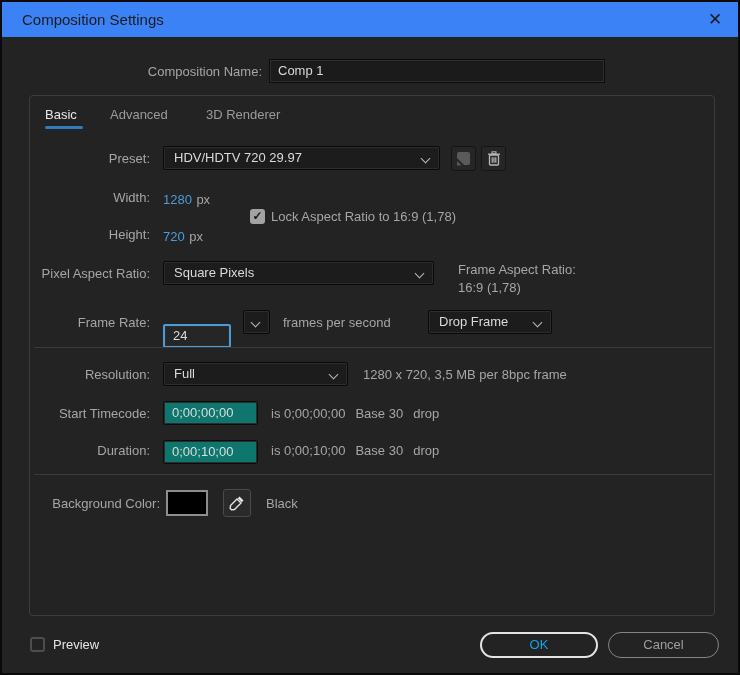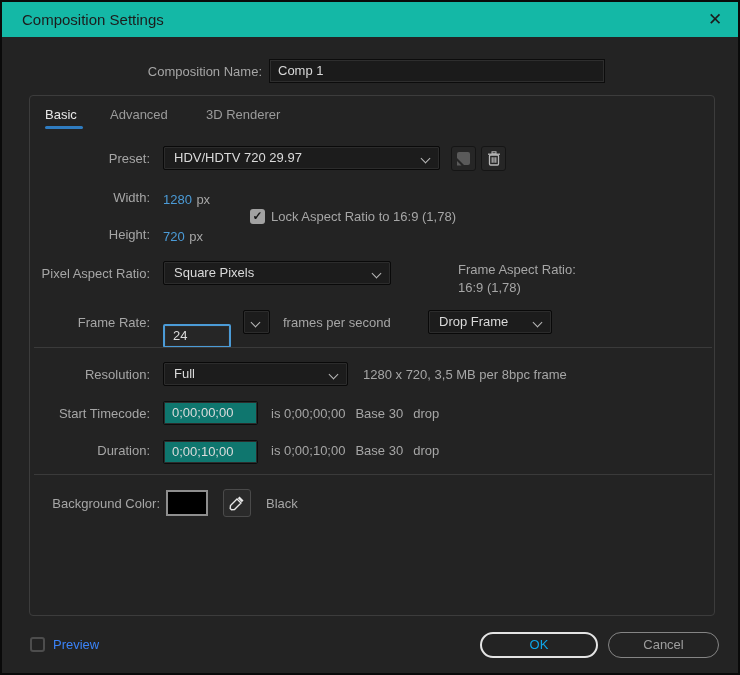--- a/index.html
+++ b/index.html
@@ -1,21 +1,21 @@
 <!DOCTYPE html>
 <html><head>
 <meta charset="utf-8">
 <style>
   * { margin:0; padding:0; box-sizing:border-box; }
   html,body { width:740px; height:675px; background:#000; }
   body { font-family:"Liberation Sans", sans-serif; }
   .dialog { position:relative; width:740px; height:675px; background:#232323; border:2px solid #0a0a0a; overflow:hidden; }
 
   
-  .titlebar { position:absolute; left:0; top:0; width:736px; height:35px; background:#14b8a6; }
+  .titlebar { position:absolute; left:0; top:0; width:736px; height:35px; background:#3b82f6; }
   .titlebar .title { position:absolute; left:20px; top:0; line-height:35px; font-size:15px; color:#1c1c1c; }
   .close-btn { position:absolute; right:8px; top:4px; width:30px; height:27px; text-align:center; line-height:27px; font-size:17px; color:#1c1c1c; cursor:pointer; }
 
   .lbl { color:#a6a6a6; font-size:13px; }
   .val { color:#d8d8d8; font-size:13px; }
   .blue { color:#4b9bd7; }
 
   
   .name-label { position:absolute; left:60px; top:62px; width:200px; text-align:right; }
   .name-input { position:absolute; left:267px; top:57px; width:336px; height:24px; background:#1b1b1b; border:1px solid #0c0c0c; box-shadow:0 0 0 1px #2e2e2e inset; color:#d8d8d8; font-size:13px; padding:0 8px; line-height:22px; }
@@ -38,21 +38,21 @@
   .checkbox.empty { background:transparent; border:2px solid #4d4d4d; color:transparent; }
 
   .text-input { position:absolute; height:24px; background:#0f766e; border:1px solid #0c0c0c; box-shadow:0 0 0 1px #2c2c2c inset; border-radius:2px; color:#dcdcdc; font-size:13px; line-height:22px; padding:0 8px; }
   .text-input.focused { background:#262626; border:2px solid #4b9bd7; line-height:20px; }
 
   .divider { position:absolute; left:4px; width:678px; height:1px; background:#3a3a3a; }
 
   .swatch { position:absolute; width:42px; height:26px; background:#000; border:2px solid #8e8e8e; cursor:pointer; }
 
   
-  .footer-lbl { color:#3b82f6; font-size:13px; }
+  .footer-lbl { color:#e5e5e5; font-size:13px; }
   .btn { position:absolute; height:26px; border-radius:13px; background:transparent; text-align:center; font-size:13px; cursor:pointer; }
   .btn-ok { left:478px; top:630px; width:118px; border:2px solid #e4e4e4; color:#0ea5e9; line-height:22px; }
   .btn-cancel { left:606px; top:630px; width:111px; border:1px solid #858585; color:#9e9e9e; line-height:24px; }
 
   svg { display:block; }
 </style>
 </head>
 <body>
 
 <div class="dialog">
@@ -108,21 +108,21 @@
       <span class="val blue">720</span>
       <span class="lbl">px</span>
     </div>
 
     <div style="position:absolute; left:220px; top:113px; display:flex; align-items:center; gap:6px;">
       <span class="checkbox">✓</span>
       <span class="lbl">Lock Aspect Ratio to 16:9 (1,78)</span>
     </div>
 
     <div class="rowlbl lbl" style="top:170px;">Pixel Aspect Ratio:</div>
-    <div class="dropdown" style="left:133px; top:165px; width:228px;">
+    <div class="dropdown" style="left:133px; top:165px; width:271px;">
       <span>Square Pixels</span>
       <span class="chev"></span>
     </div>
     <div style="position:absolute; left:428px; top:166px;">
       <div class="lbl">Frame Aspect Ratio:</div>
       <div class="lbl" style="margin-top:3px;">16:9 (1,78)</div>
     </div>
 
     <div class="rowlbl lbl" style="top:219px;">Frame Rate:</div>
     <div class="text-input focused" style="left:133px; top:228px; width:68px;">24</div>

